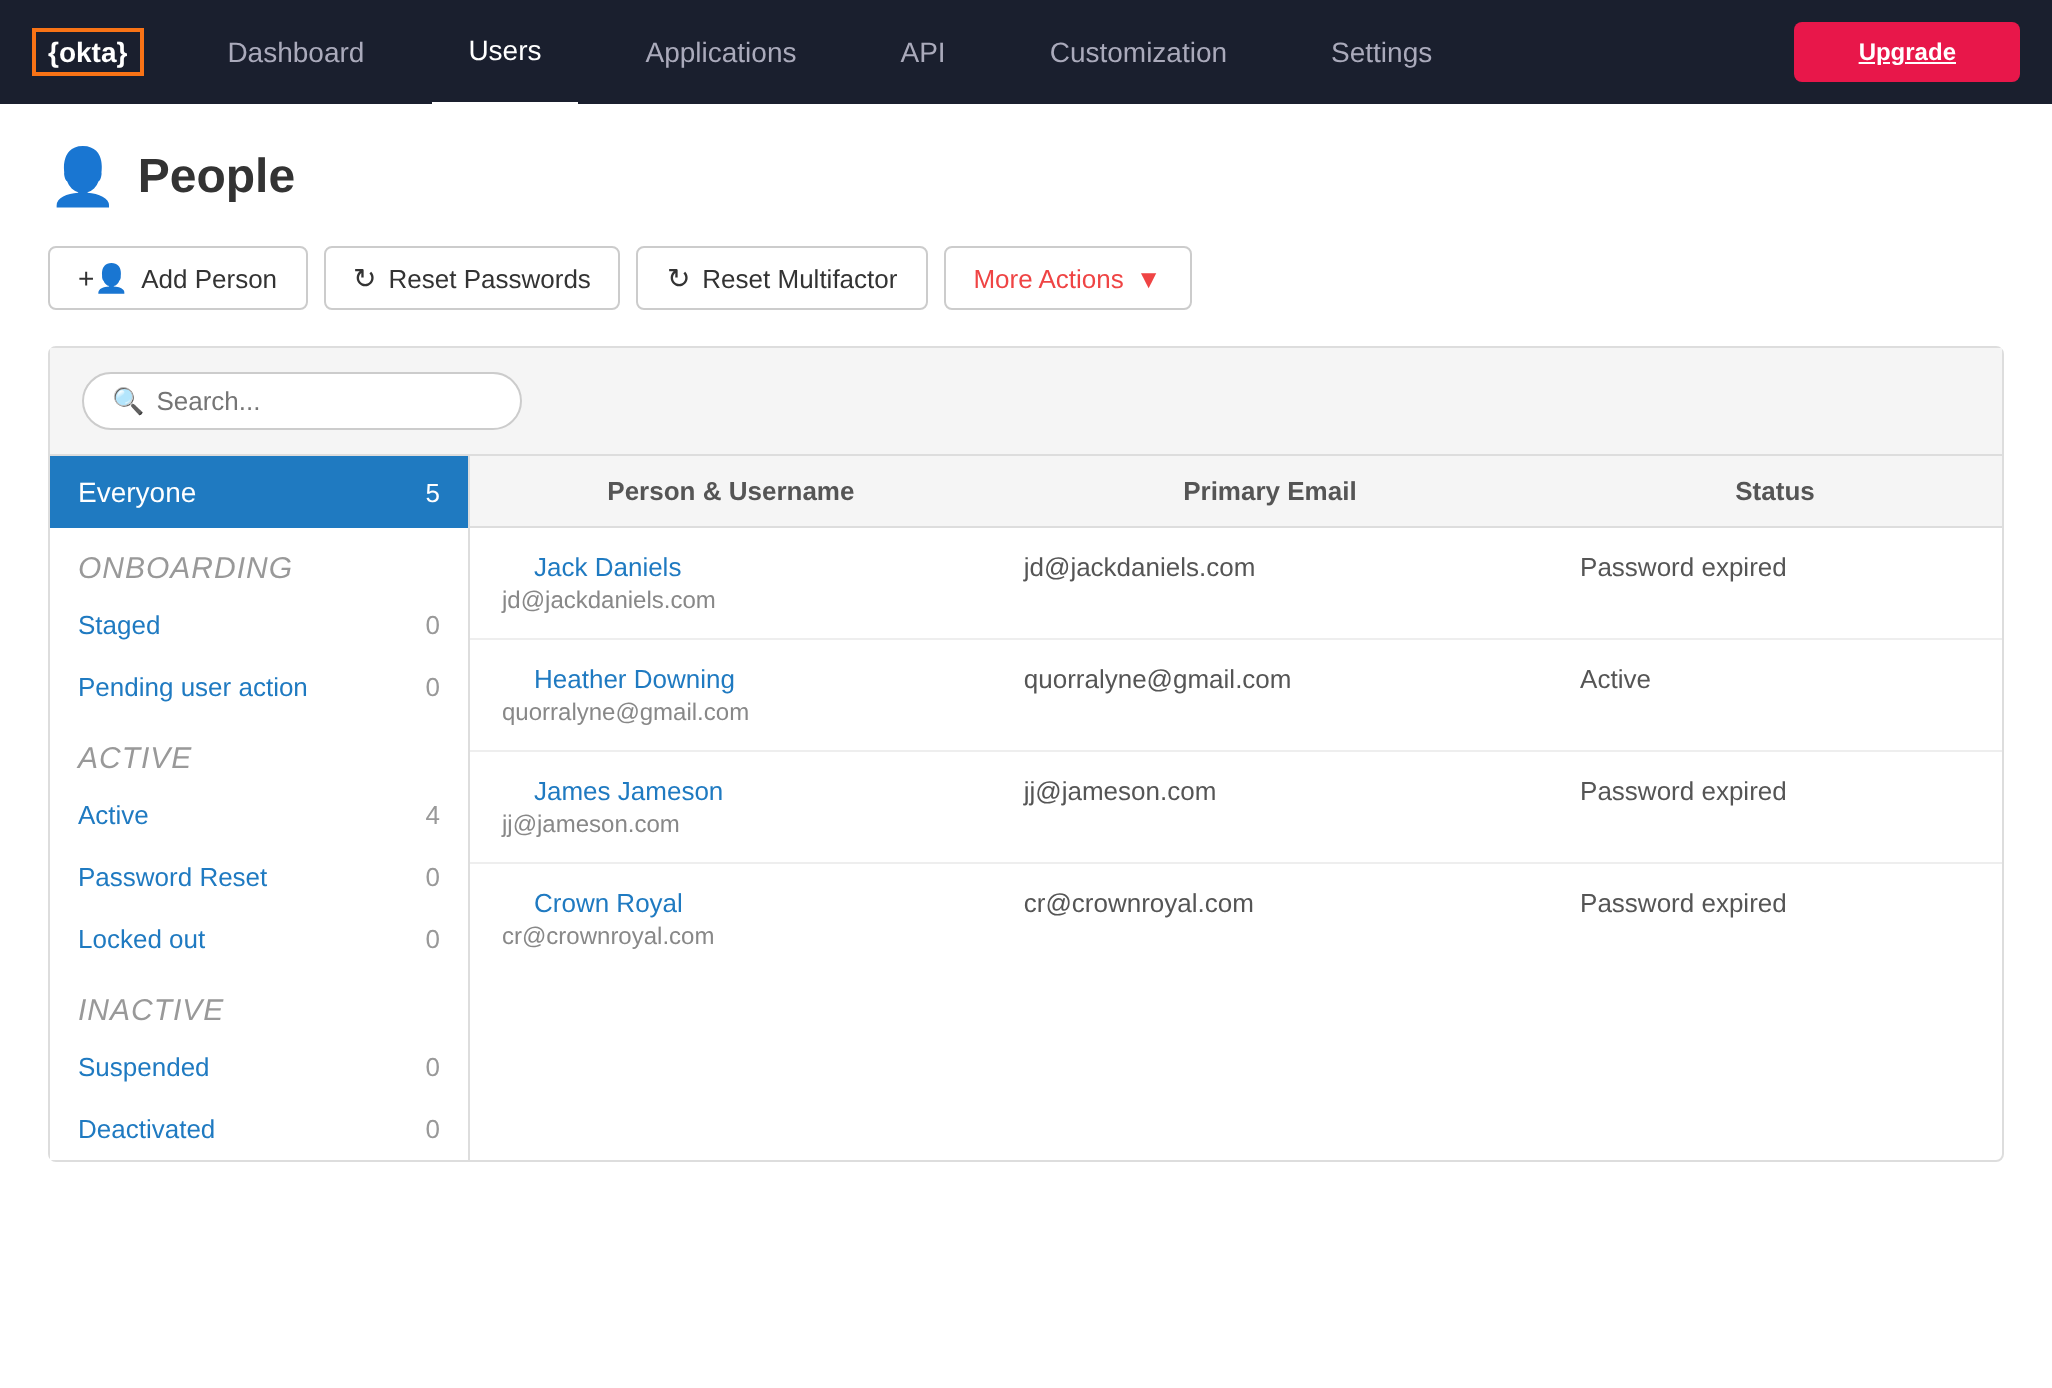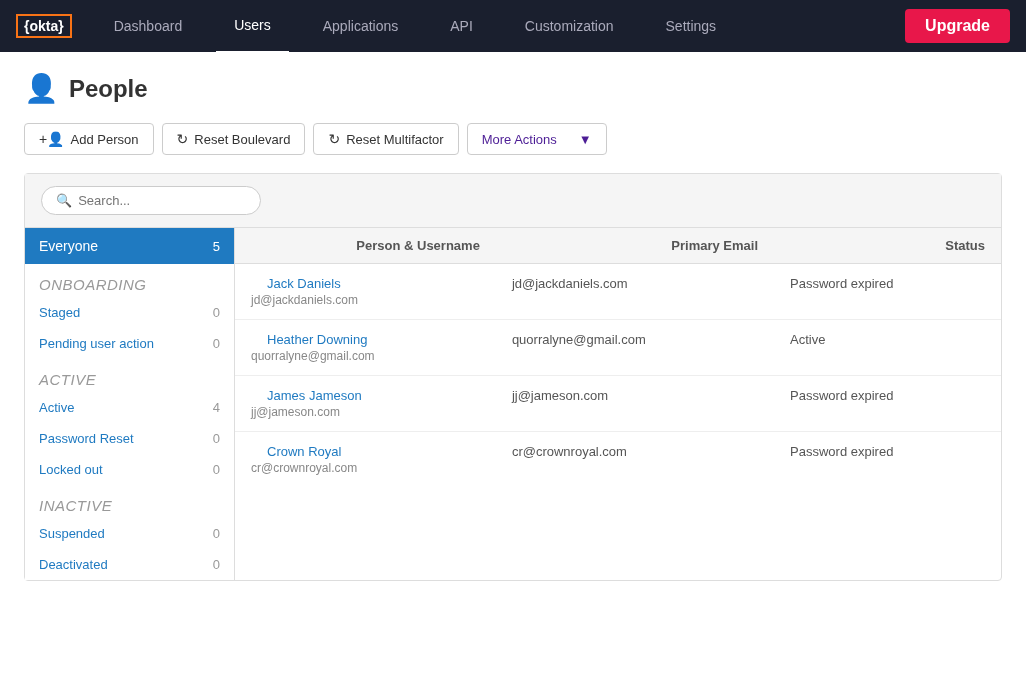--- a/index.html
+++ b/index.html
@@ -42,24 +42,25 @@
     }
     .nav-link.active {
       color: #fff;
       border-bottom: 2px solid #fff;
     }
     .upgrade-btn {
       background: #e8174a;
       color: #fff;
       border: none;
       border-radius: 4px;
-      padding: 8px 20px;
-      font-size: 16px;
+      padding: 8px 32px;
+      font-size: 12px;
       font-weight: bold;
       cursor: pointer;
+      text-decoration: underline;
     }
 
     
     .page-content {
       padding: 20px 24px;
       background: #fff;
       min-height: calc(694px - 52px);
     }
 
     
@@ -94,27 +95,27 @@
       border-radius: 4px;
       padding: 7px 14px;
       font-size: 13px;
       color: #333;
       cursor: pointer;
     }
     .toolbar-btn .btn-icon { font-size: 14px; }
     .more-actions-btn {
       display: flex;
       align-items: center;
-      gap: 22px;
+      gap: 6px;
       border: 1px solid #ccc;
       background: #fff;
       border-radius: 4px;
       padding: 7px 14px;
       font-size: 13px;
-      color: #4c1d95;
+      color: #ef4444;
       cursor: pointer;
     }
 
     
     .main-container {
       border: 1px solid #ddd;
       border-radius: 4px;
       background: #fff;
     }
 
@@ -200,21 +201,21 @@
       overflow-x: auto;
     }
     table {
       width: 100%;
       border-collapse: collapse;
     }
     thead tr {
       background: #f5f5f5;
     }
     thead th {
-      text-align: right;
+      text-align: center;
       padding: 10px 16px;
       font-size: 13px;
       font-weight: 600;
       color: #555;
       border-bottom: 1px solid #ddd;
     }
     tbody tr {
       border-bottom: 1px solid #eee;
     }
     tbody tr:last-child { border-bottom: none; }
@@ -271,21 +272,21 @@
     <h1 class="page-title">People</h1>
   </div>
 
   <div class="toolbar">
     <button class="toolbar-btn">
       <span class="btn-icon">+👤</span>
       <span>Add Person</span>
     </button>
     <button class="toolbar-btn">
       <span class="btn-icon">↻</span>
-      <span>Reset Boulevard</span>
+      <span>Reset Passwords</span>
     </button>
     <button class="toolbar-btn">
       <span class="btn-icon">↻</span>
       <span>Reset Multifactor</span>
     </button>
     <button class="more-actions-btn">
       <span>More Actions</span>
       <span>▼</span>
     </button>
   </div>

